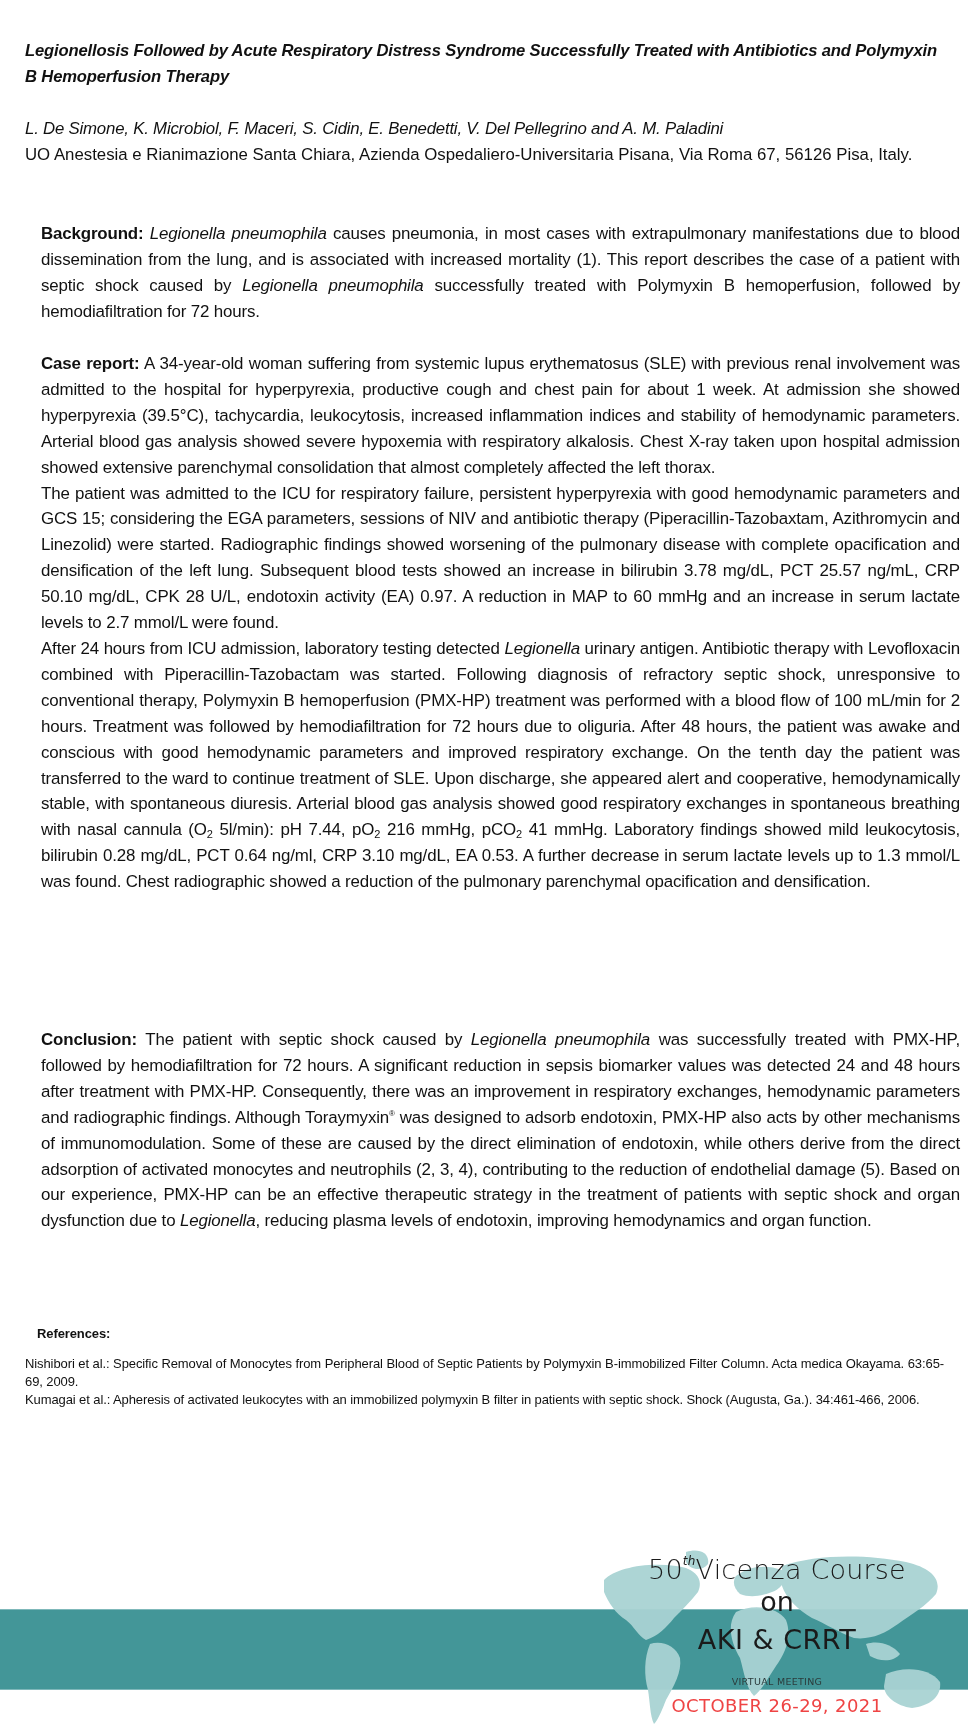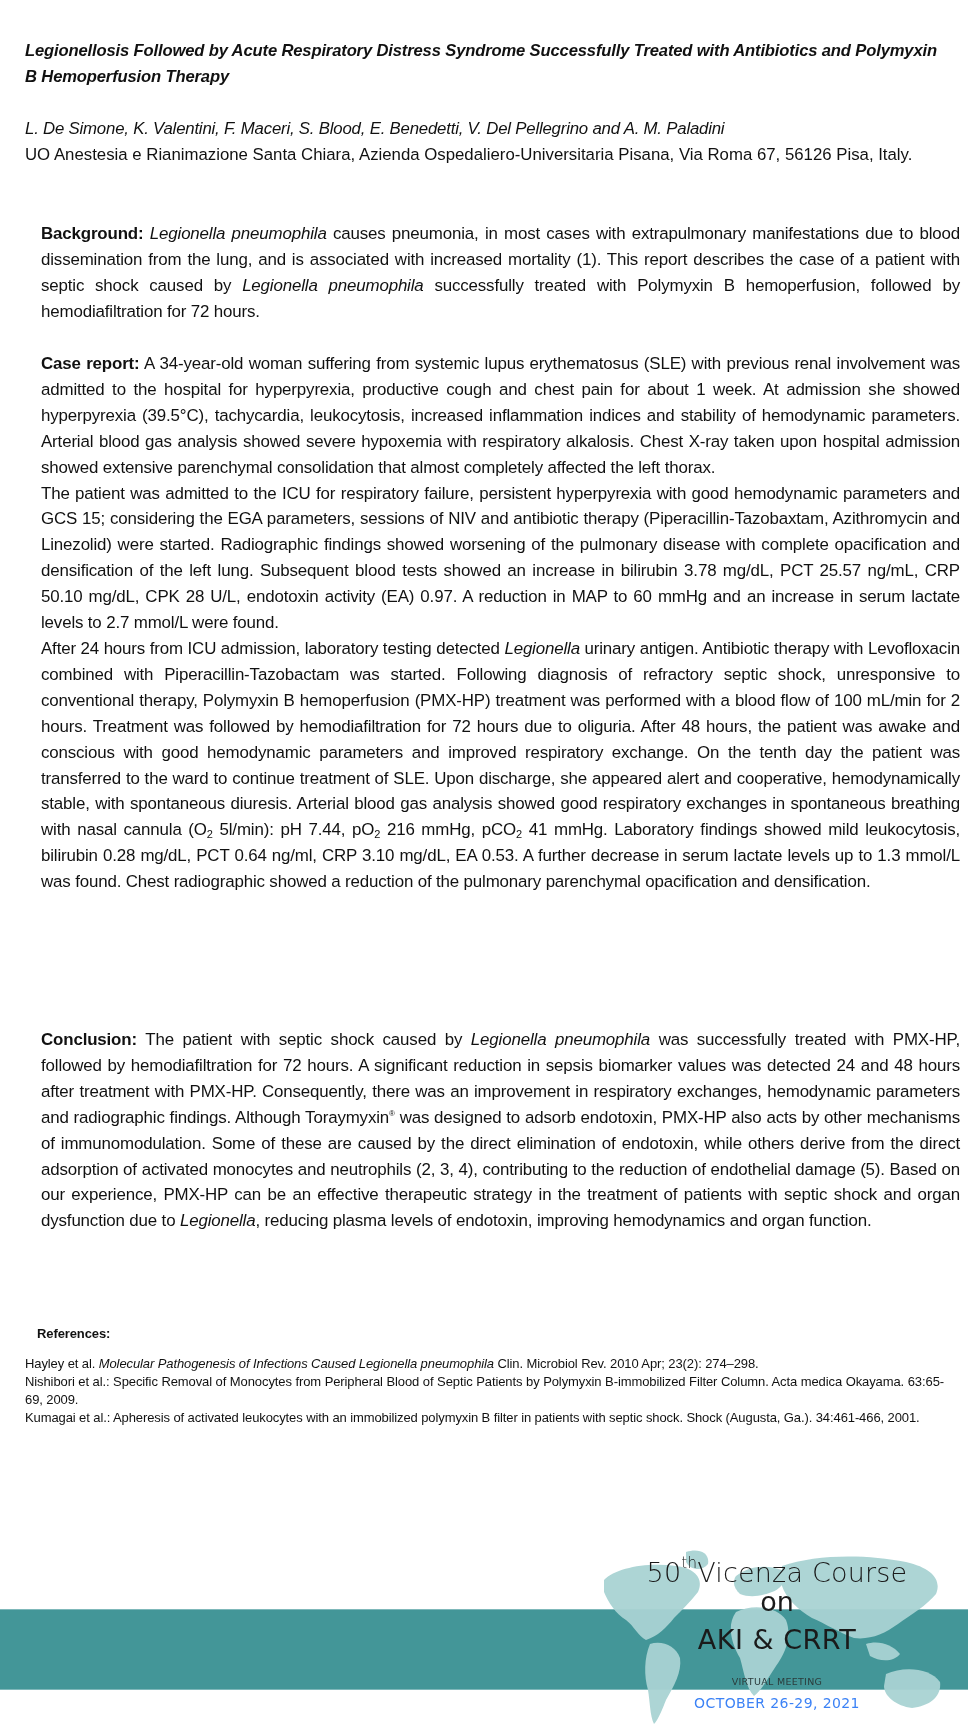--- a/index.html
+++ b/index.html
@@ -19,53 +19,52 @@
   #case { top: 351px; }
   #concl { top: 1027px; }
   .refs { position: absolute; top: 1313px; left: 0; width: 919px; font-size: 13px; line-height: 18.1px; letter-spacing: -0.1px; }
   .refs .rh { font-weight: bold; margin: 12px; }
   .refs p { margin: 0; text-align: justify; text-align-last: left; }
   .band { position: absolute; left: 0; top: 1609px; width: 968px; height: 79px; background: #439698; border-top: 1px solid #7fb8ba; border-bottom: 1px solid #7fb8ba; }
   .logo { position: absolute; left: 586px; top: 1540px; width: 382px; height: 186px; }
   .logo svg { position: absolute; left: 0; top: 0; }
   .logo-text { position: absolute; left: 0; top: 0; width: 382px; text-align: center; font-family: "DejaVu Sans", sans-serif; color: #1a1a1a; }
   .l1 { position: absolute; top: 14px; left: 0; width: 382px; font-size: 27px; font-weight: 300; letter-spacing: 0.2px; }
-  .l1 .th { font-size: 15px; vertical-align: 14px; }
+  .l1 .th { font-size: 12px; vertical-align: 14px; font-style: italic; }
   .l2 { position: absolute; top: 46px; left: 0; width: 382px; font-size: 27px; }
   .l3 { position: absolute; top: 84px; left: 0; width: 382px; font-size: 27px; letter-spacing: 0.5px; }
   .l4 { position: absolute; top: 136px; left: 0; width: 382px; font-size: 9.5px; color: #2b3b3b; letter-spacing: 0.3px; }
-  .l5 { position: absolute; top: 155px; left: 0; width: 382px; font-size: 14px; color: #3b82f6; letter-spacing: 0.4px; text-align: center; }
+  .l5 { position: absolute; top: 155px; left: 0; width: 382px; font-size: 18px; color: #ef4444; letter-spacing: 0.4px; text-align: center; }
 </style>
 </head>
 <body>
 
 <div class="page">
   <div class="title">Legionellosis Followed by Acute Respiratory Distress Syndrome Successfully Treated with Antibiotics and Polymyxin B Hemoperfusion Therapy</div>
-  <div class="authors">L. De Simone, K. Valentini, F. Maceri, S. Blood, E. Benedetti, V. Del Pellegrino and A. M. Paladini</div>
+  <div class="authors">L. De Simone, K. Microbiol, F. Maceri, S. Cidin, E. Benedetti, V. Del Pellegrino and A. M. Paladini</div>
   <div class="affil">UO Anestesia e Rianimazione Santa Chiara, Azienda Ospedaliero-Universitaria Pisana, Via Roma 67, 56126 Pisa, Italy.</div>
 
   <div class="section" id="bg">
     <p class="last"><span class="label">Background:</span> <span class="it">Legionella pneumophila</span><span> causes pneumonia, in most cases with extrapulmonary manifestations due to blood dissemination from the lung, and is associated with increased mortality (1). This report describes the case of a patient with septic shock caused by </span><span class="it">Legionella pneumophila</span><span> successfully treated with Polymyxin B hemoperfusion, followed by hemodiafiltration for 72 hours.</span></p>
   </div>
 
   <div class="section" id="case">
     <p class="last"><span class="label">Case report:</span><span> A 34-year-old woman suffering from systemic lupus erythematosus (SLE) with previous renal involvement was admitted to the hospital for hyperpyrexia, productive cough and chest pain for about 1 week. At admission she showed hyperpyrexia (39.5°C), tachycardia, leukocytosis, increased inflammation indices and stability of hemodynamic parameters. Arterial blood gas analysis showed severe hypoxemia with respiratory alkalosis. Chest X-ray taken upon hospital admission showed extensive parenchymal consolidation that almost completely affected the left thorax.</span></p>
     <p class="last">The patient was admitted to the ICU for respiratory failure, persistent hyperpyrexia with good hemodynamic parameters and GCS 15; considering the EGA parameters, sessions of NIV and antibiotic therapy (Piperacillin-Tazobaxtam, Azithromycin and Linezolid) were started.  Radiographic findings showed worsening of the pulmonary disease with complete opacification and densification of the left lung. Subsequent blood tests showed an increase in bilirubin 3.78 mg/dL, PCT 25.57 ng/mL, CRP 50.10 mg/dL, CPK 28 U/L, endotoxin activity (EA) 0.97. A reduction in MAP to 60 mmHg and an increase in serum lactate levels to 2.7 mmol/L were found.</p>
     <p class="last"><span>After 24 hours from ICU admission, laboratory testing detected </span><span class="it">Legionella</span><span> urinary antigen. Antibiotic therapy with Levofloxacin combined with Piperacillin-Tazobactam was started. Following diagnosis of refractory septic shock, unresponsive to conventional therapy, Polymyxin B hemoperfusion (PMX-HP) treatment was performed with a blood flow of 100 mL/min for 2 hours. Treatment was followed by hemodiafiltration for 72 hours due to oliguria. After 48 hours, the patient was awake and conscious with good hemodynamic parameters and improved respiratory exchange. On the tenth day the patient was transferred to the ward to continue treatment of SLE. Upon discharge, she appeared alert and cooperative, hemodynamically stable, with spontaneous diuresis. Arterial blood gas analysis showed good respiratory exchanges in spontaneous breathing with nasal cannula (O</span><sub>2</sub><span> 5l/min): pH 7.44, pO</span><sub>2</sub><span> 216 mmHg, pCO</span><sub>2</sub><span> 41 mmHg. Laboratory findings showed mild leukocytosis, bilirubin 0.28 mg/dL, PCT 0.64 ng/ml, CRP 3.10 mg/dL, EA 0.53. A further decrease in serum lactate levels up to 1.3 mmol/L was found. Chest radiographic showed a reduction of the pulmonary parenchymal opacification and densification.</span></p>
   </div>
 
   <div class="section" id="concl">
     <p class="last"><span class="label">Conclusion:</span><span> The patient with septic shock caused by </span><span class="it">Legionella pneumophila</span><span> was successfully treated with PMX-HP, followed by hemodiafiltration for 72 hours. A significant reduction in sepsis biomarker values was detected 24 and 48 hours after treatment with PMX-HP. Consequently, there was an improvement in respiratory exchanges, hemodynamic parameters and radiographic findings. Although Toraymyxin</span><sup>®</sup><span> was designed to adsorb endotoxin, PMX-HP also acts by other mechanisms of immunomodulation. Some of these are caused by the direct elimination of endotoxin, while others derive from the direct adsorption of activated monocytes and neutrophils (2, 3, 4), contributing to the reduction of endothelial damage (5). Based on our experience, PMX-HP can be an effective therapeutic strategy in the treatment of patients with septic shock and organ dysfunction due to </span><span class="it">Legionella</span><span>, reducing plasma levels of endotoxin, improving hemodynamics and organ function.</span></p>
   </div>
 
   <div class="refs">
     <p class="rh">References:</p>
-    <p><span>Hayley et al. </span><span class="it">Molecular Pathogenesis of Infections Caused Legionella pneumophila</span><span> Clin. Microbiol Rev. 2010 Apr; 23(2): 274–298.</span></p>
     <p><span>Nishibori et al.: Specific Removal of Monocytes from Peripheral Blood of Septic Patients by Polymyxin B-immobilized Filter Column. Acta medica Okayama. 63:65-69, 2009.</span></p>
-    <p><span>Kumagai et al.: Apheresis of activated leukocytes with an immobilized polymyxin B filter in patients with septic shock. Shock (Augusta, Ga.). 34:461-466, 2001.</span></p>
+    <p><span>Kumagai et al.: Apheresis of activated leukocytes with an immobilized polymyxin B filter in patients with septic shock. Shock (Augusta, Ga.). 34:461-466, 2006.</span></p>
   </div>
 </div>
 
 <div class="band" style="background: rgb(67, 150, 152);"></div>
 
 <div class="logo">
   <svg width="382" height="186" viewBox="0 0 382 186">
     <g id="map" fill="#a9d3d3" opacity="0.95">
 
       <path d="M18,40 C30,28 60,22 90,26 C110,28 118,40 112,52 C104,62 96,70 88,78 C80,88 72,96 60,100 C52,96 48,86 40,80 C30,74 22,62 18,52 Z"></path>

